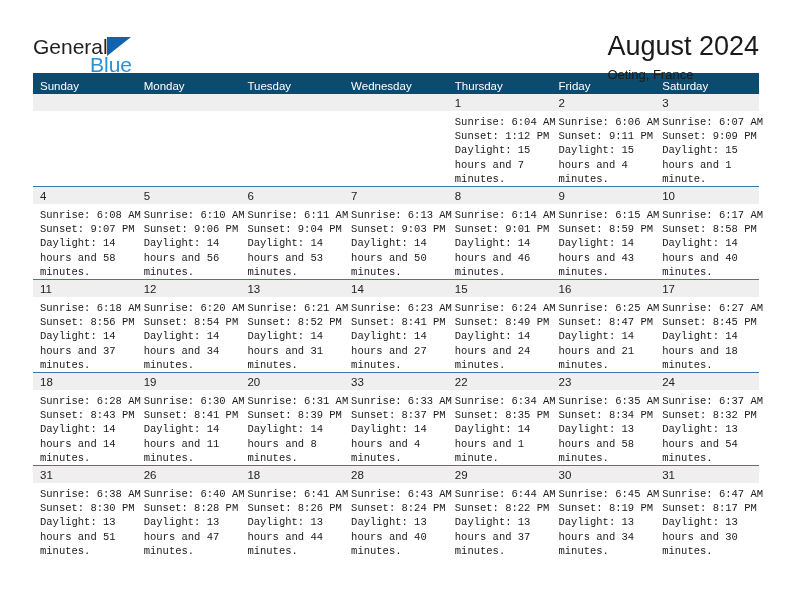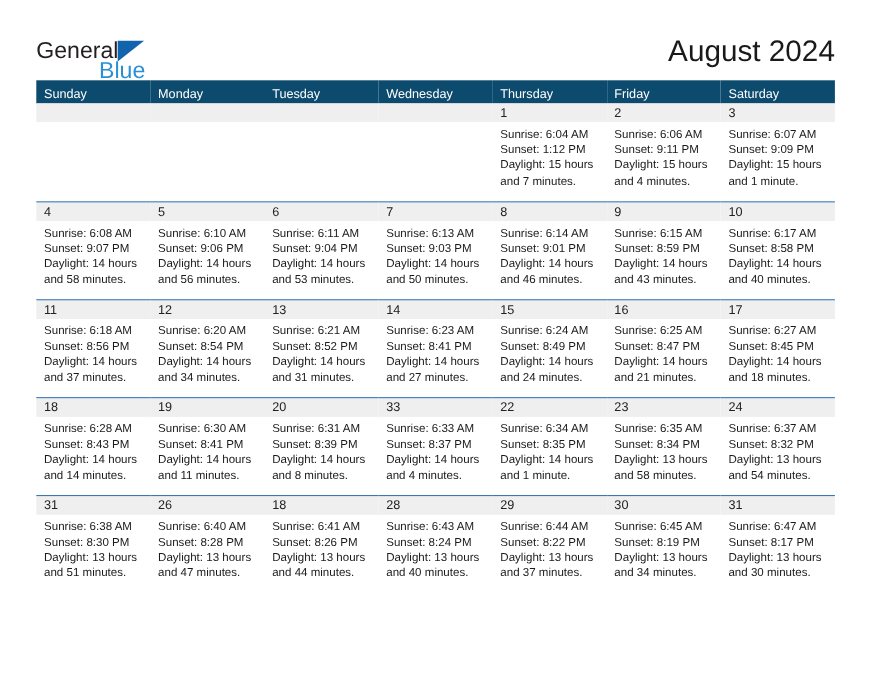--- a/index.html
+++ b/index.html
@@ -115,20 +115,21 @@
     box-sizing: border-box;
     font-size: 11.5px;
     color: #222222;
     line-height: 16px;
   }
   .cell-body {
     padding: 4px 5px 0 7px;
     font-size: 10.5px;
     line-height: 14.2px;
     color: #1a1a1a;
+    font-family: Liberation Mono, monospace;
   }
   .cell-empty .daynum-band {
     background: #efefef;
   }
   .info-line {
     white-space: nowrap;
   }
   .info-wrap {
     white-space: normal;
   }
@@ -138,20 +139,21 @@
 
 <div class="page">
 
   <div class="header">
     <div class="logo">
       <span class="logo-general">General</span><span class="logo-tri"></span>
       <span class="logo-blue">Blue</span>
     </div>
     <div class="title-block">
       <div class="cal-title">August 2024</div>
+      <div class="cal-subtitle">Oeting, France</div>
     </div>
   </div>
 
   <table class="calendar">
     <thead>
       <tr>
         <th>Sunday</th>
         <th>Monday</th>
         <th>Tuesday</th>
         <th>Wednesday</th>

